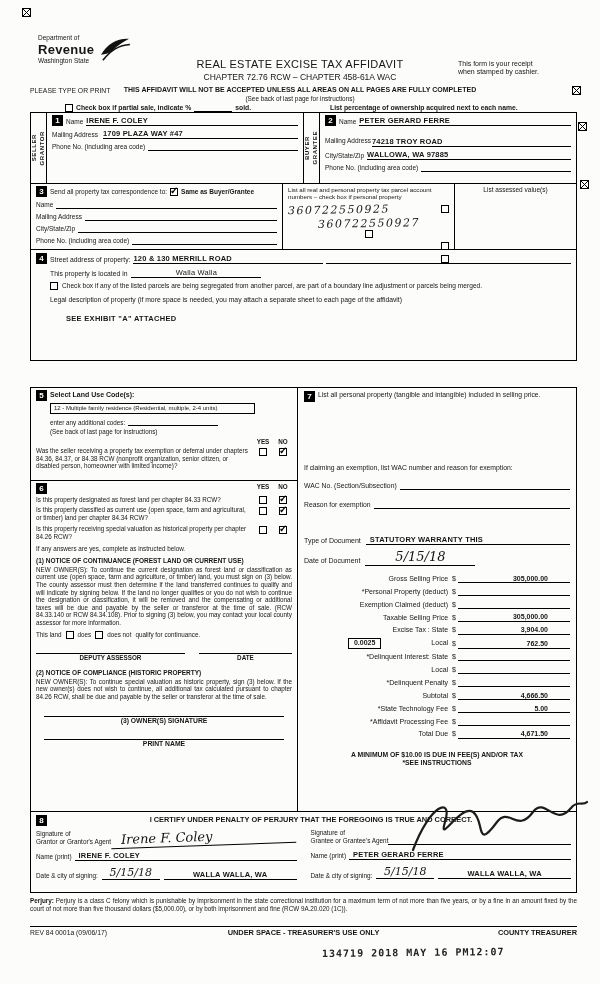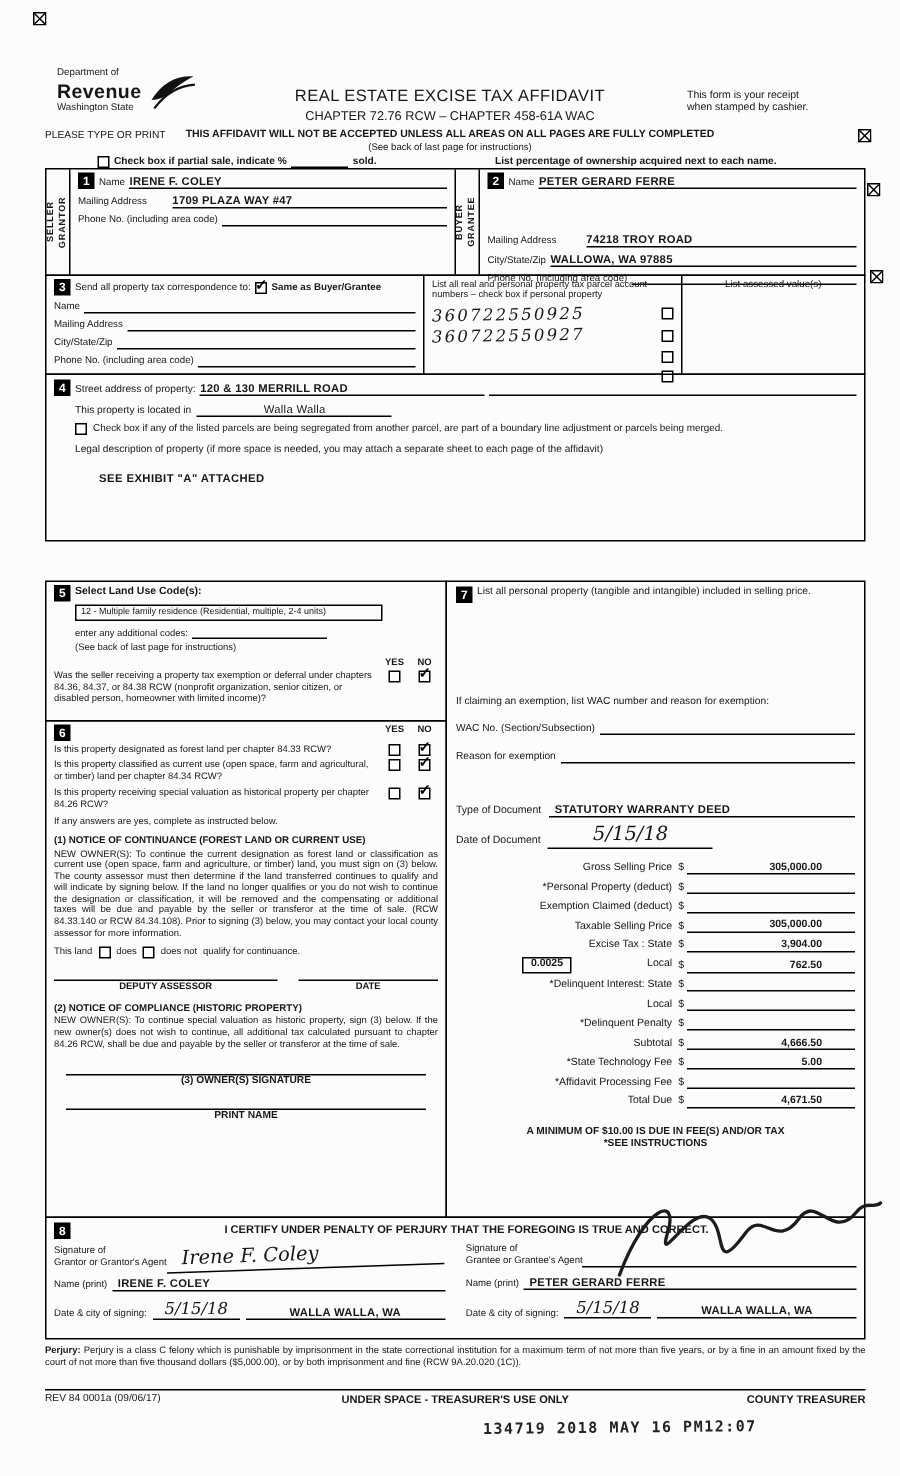--- a/index.html
+++ b/index.html
@@ -44,21 +44,21 @@
       <rect x="0.5" y="0.5" width="8" height="8" fill="none" stroke="#000"></rect>
       <line x1="1" y1="1" x2="8" y2="8" stroke="#000"></line>
       <line x1="8" y1="1" x2="1" y2="8" stroke="#000"></line>
     </svg>
   <svg class="xmark" style="left:580px;top:180px;">
       <rect x="0.5" y="0.5" width="8" height="8" fill="none" stroke="#000"></rect>
       <line x1="1" y1="1" x2="8" y2="8" stroke="#000"></line>
       <line x1="8" y1="1" x2="1" y2="8" stroke="#000"></line>
     </svg>
 
-  <div class="abs" style="left:38px;top:34px;display:flex;gap:5px;align-items:flex-end;margin-top:11px;">
+  <div class="abs" style="left:38px;top:34px;display:flex;gap:5px;align-items:center;">
     <div>
       <div style="font-size:6.5px;">Department of</div>
       <div style="font-size:13px;font-weight:bold;letter-spacing:.3px;">Revenue</div>
       <div style="font-size:6.5px;">Washington State</div>
     </div>
     <svg width="32" height="28" viewBox="0 0 34 30">
       <path d="M2 20 Q13 2 32 3 Q21 9 15 15 Q9 20 2 20 Z" fill="#111"></path>
       <path d="M4 26 Q16 10 33 9" fill="none" stroke="#111" stroke-width="1.6"></path>
     </svg>
   </div>
@@ -90,21 +90,21 @@
       <div style="width:16px;border-right:1px solid #000;display:flex;justify-content:center;align-items:center;">
         <span class="vert">SELLER</span>
         <span class="vert">GRANTOR</span>
       </div>
       <div style="flex:1;padding:2px 5px;" class="lbl">
         <div style="display:flex;align-items:flex-end;gap:3px;">
           <span class="num">1</span>
           <span>Name</span>
           <span class="val uline" style="flex:1;">IRENE F. COLEY</span>
         </div>
-        <div style="display:flex;align-items:flex-end;gap:17px;margin-top:3px;">
+        <div style="display:flex;align-items:flex-end;gap:5px;margin-top:3px;">
           <span>Mailing Address</span>
           <span class="val uline" style="flex:1;">1709 PLAZA WAY #47</span>
         </div>
         <div style="display:flex;align-items:flex-end;gap:3px;margin-top:3px;">
           <span>Phone No. (including area code)</span>
           <span class="fill" style="flex:1;"></span>
         </div>
       </div>
     </div>
     <div style="flex:1;display:flex;">
@@ -112,21 +112,21 @@
         <span class="vert">BUYER</span>
         <span class="vert">GRANTEE</span>
       </div>
       <div style="flex:1;padding:2px 5px;" class="lbl">
         <div style="display:flex;align-items:flex-end;gap:3px;">
           <span class="num">2</span>
           <span>Name</span>
           <span class="val uline" style="flex:1;">PETER GERARD FERRE</span>
         </div>
         <div style="height:9px;margin-top:1px;"></div>
-        <div style="display:flex;align-items:flex-end;gap:20px;margin-top:19px;">
+        <div style="display:flex;gap:1px;margin-top:1px;">
           <span>Mailing Address</span>
           <span class="val uline" style="flex:1;">74218 TROY ROAD</span>
         </div>
         <div style="display:flex;align-items:flex-end;gap:3px;margin-top:3px;">
           <span>City/State/Zip</span>
           <span class="val uline" style="flex:1;">WALLOWA, WA 97885</span>
         </div>
         <div style="display:flex;align-items:flex-end;gap:3px;margin-top:3px;">
           <span>Phone No. (including area code)</span>
           <span class="fill" style="flex:1;"></span>
@@ -159,21 +159,21 @@
         <span>Phone No. (including area code)</span>
         <span class="fill" style="flex:1;"></span>
       </div>
     </div>
     <div style="width:172px;border-right:1px solid #000;padding:2px 5px;font-size:6.2px;">
       <div>List all real and personal property tax parcel account numbers – check box if personal property</div>
       <div style="display:flex;align-items:center;margin-top:2px;">
         <span class="hand" style="flex:1;font-size:11px;letter-spacing:1.5px;transform:rotate(-1deg);">360722550925</span>
         <span class="cb"></span>
       </div>
-      <div style="display:flex;align-items:center;margin-top:1px;">
+      <div style="display:flex;align-items:center;margin-top:1px;flex-direction:column;">
         <span class="hand" style="flex:1;font-size:11px;letter-spacing:1.5px;transform:rotate(-1deg);">360722550927</span>
         <span class="cb"></span>
       </div>
       <div style="display:flex;align-items:center;margin-top:3px;">
         <span style="flex:1;height:10px;"></span>
         <span class="cb"></span>
       </div>
       <div style="display:flex;align-items:center;margin-top:3px;">
         <span style="flex:1;height:10px;"></span>
         <span class="cb"></span>
@@ -295,21 +295,21 @@
       <div style="display:flex;align-items:flex-end;gap:3px;margin-top:9px;">
         <span>WAC No. (Section/Subsection)</span>
         <span class="fill" style="flex:1;"></span>
       </div>
       <div style="display:flex;align-items:flex-end;gap:3px;margin-top:10px;">
         <span>Reason for exemption</span>
         <span class="fill" style="flex:1;"></span>
       </div>
       <div style="display:flex;align-items:flex-end;gap:5px;margin-top:26px;font-size:7px;">
         <span>Type of Document</span>
-        <span class="val uline" style="flex:1;padding-left:4px;">STATUTORY WARRANTY DEED</span>
+        <span class="val uline" style="flex:1;padding-left:4px;">STATUTORY WARRANTY THIS</span>
       </div>
       <div style="display:flex;align-items:flex-end;gap:5px;margin-top:4px;font-size:7px;">
         <span>Date of Document</span>
         <span class="hand uline" style="width:110px;text-align:center;font-size:13px;">5/15/18</span>
       </div>
 
       <div style="margin-top:8px;">
         <div class="mrow">
             <span class="mlabel">Gross Selling Price</span>
             <span class="dollar">$</span>

